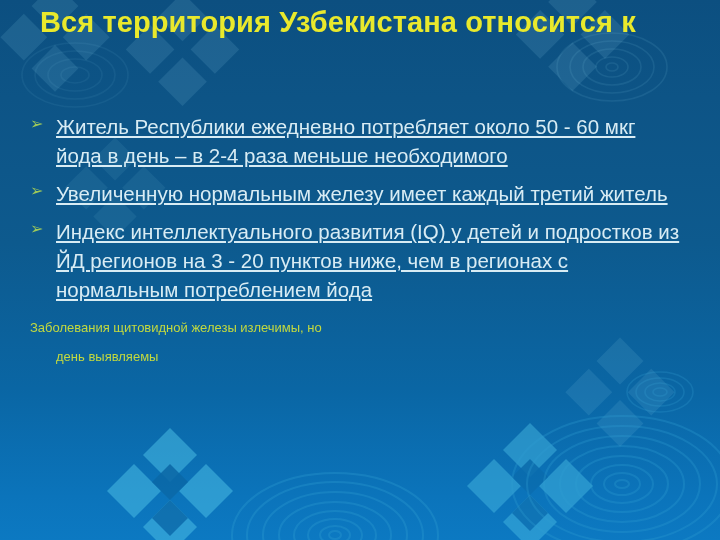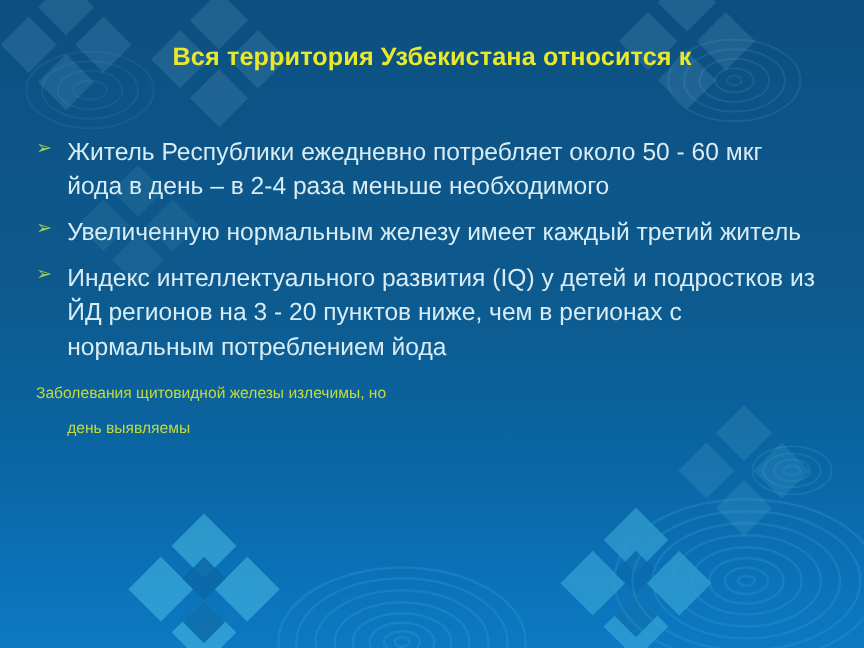--- a/index.html
+++ b/index.html
@@ -47,25 +47,24 @@
     position: relative;
     z-index: 2;
     width: 720px;
     height: 540px;
     box-sizing: border-box;
   }
 
   .slide-title {
     position: absolute;
     left: 40px;
-    top: 32px;
+    top: 6px;
     width: 640px;
     margin: 0;
-    text-align: center;
-    font-size: 21px;
+    font-size: 29px;
     line-height: 32px;
     font-weight: bold;
     color: #e9e92c;
     letter-spacing: 0.1px;
   }
 
   .body-block {
     position: absolute;
     left: 30px;
     top: 112px;
@@ -84,20 +83,21 @@
     font-size: 16px;
     line-height: 18px;
     color: #9ec95a;
     text-align: left;
   }
   .bullet-text {
     flex: 1 1 auto;
     font-size: 20.5px;
     line-height: 29px;
     color: #d8ecf4;
+    text-decoration: underline;
   }
 
   .plain-para {
     margin: 0;
     padding-left: 0px;
     font-size: 13px;
     line-height: 29px;
     color: #c2d93f;
     text-indent: 0;
   }

